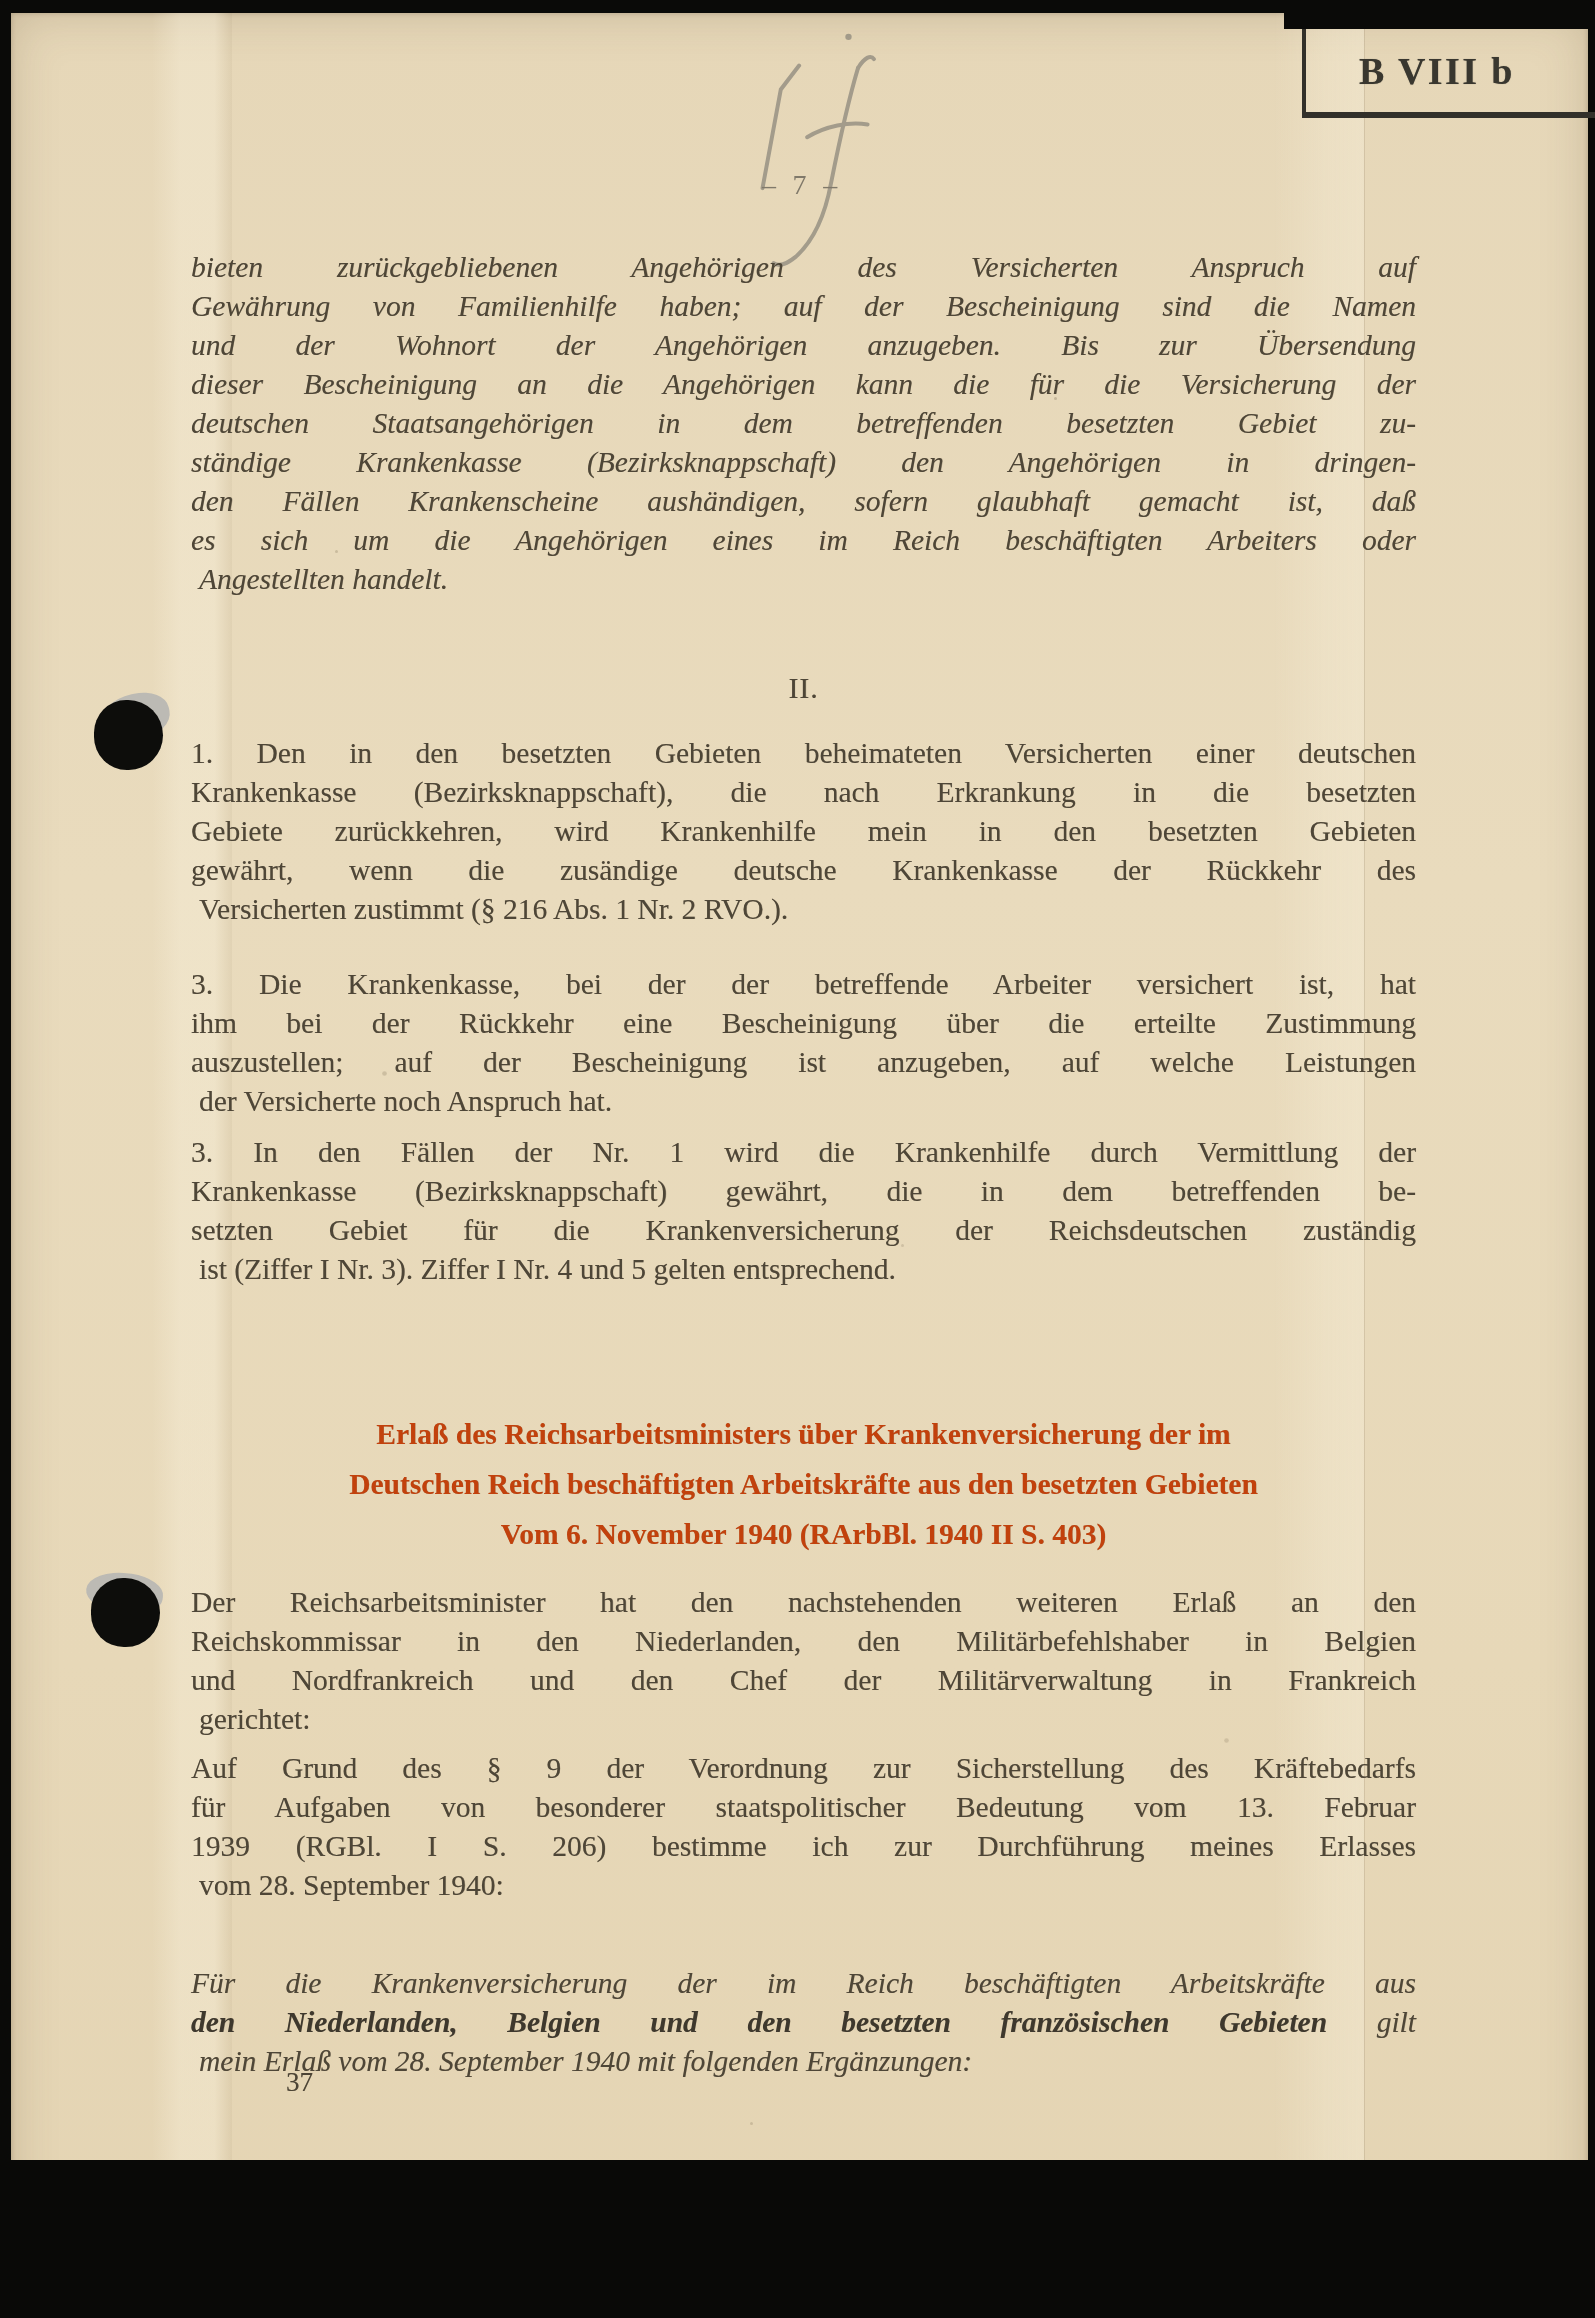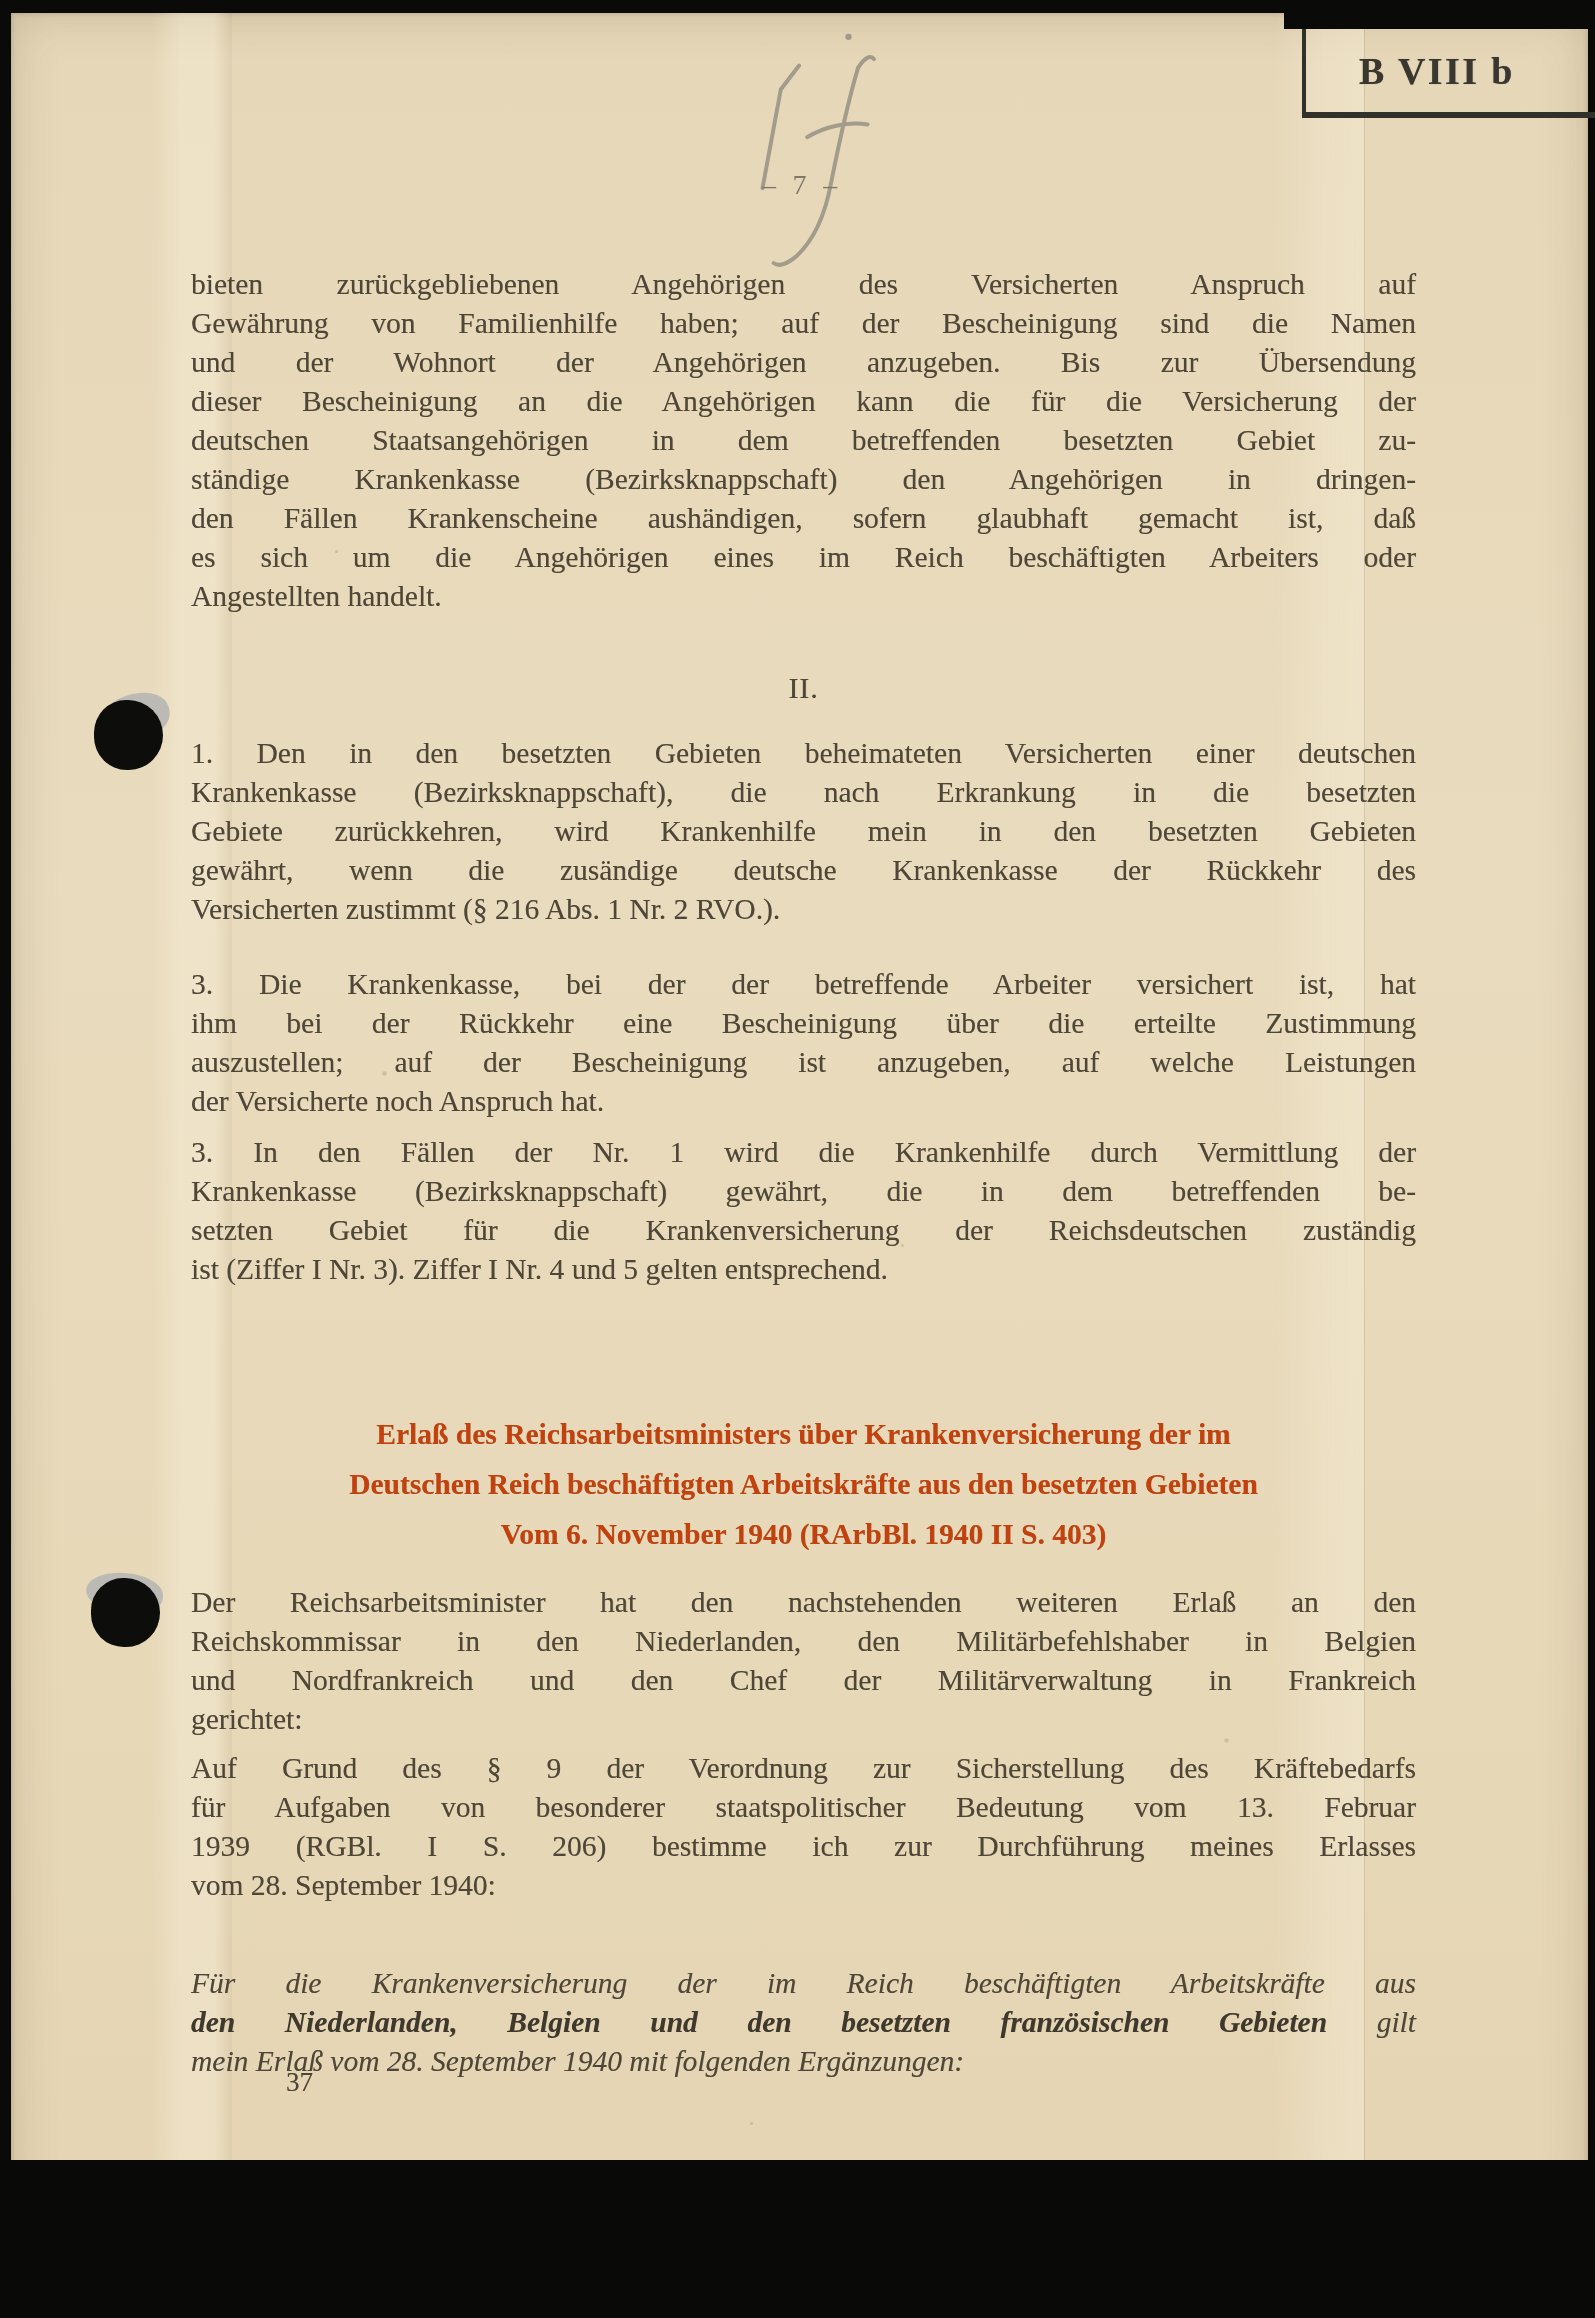--- a/index.html
+++ b/index.html
@@ -21,21 +21,21 @@
          text-shadow:0 0 0.8px rgba(50,48,40,.5);}
   .page-num-top{position:absolute;left:722px;top:169px;width:160px;text-align:center;
          font-size:28px;letter-spacing:4.8px;color:#80796a;}
   .pencil{position:absolute;left:702px;top:24px;}
   .hole{position:absolute;}
   .hole .tear{position:absolute;background:#bcbab4;border-radius:54% 46% 50% 50%;}
   .hole .punch{position:absolute;background:#0d0d0b;border-radius:48% 52% 51% 49%;}
   .textcol{position:absolute;left:191px;width:1225px;color:#4e4637;}
   .ln{font-size:29.5px;line-height:39px;text-align:justify;text-align-last:justify;
       text-shadow:0.3px 0.3px 0.6px rgba(62,52,36,.35);white-space:normal;}
-  .ln.last{text-align-last:left;}
+  .ln.last{text-align-last:left;margin-left:8px;}
   .numeral{font-size:30px;text-align:center;text-align-last:center;letter-spacing:0.8px;}
   .decree .ln{font-weight:bold;font-size:29.5px;line-height:50px;text-align:center;text-align-last:center;color:#c2410c;}
   .b{font-weight:bold;color:#3e382d;}
   .page-num-bottom{position:absolute;left:286px;top:2067px;font-size:27px;color:#4c4435;
       text-shadow:0.3px 0.3px 0.6px rgba(62,52,36,.35);}
   .specks{position:absolute;left:0;top:0;width:3.2px;height:3.2px;border-radius:50%;background:transparent;
       box-shadow:383px 1072px 0 0.8px rgba(95,80,55,.20),1054px 397px 0 0 rgba(95,80,55,.25),
                  606px 1803px 0 0 rgba(95,80,55,.20),1225px 1739px 0 0.8px rgba(100,85,60,.18),
                  335px 550px 0 0 rgba(95,80,55,.22),901px 1244px 0 0 rgba(95,80,55,.18),
                  750px 2122px 0 0 rgba(95,80,55,.20);}
@@ -68,21 +68,21 @@
 
   <div class="hole" style="left:94px;top:700px;width:69px;height:70px;">
     <div class="tear" style="left:6.4px;top:-6.4px;width:70px;height:46px;transform:rotate(-12deg);"></div>
     <div class="punch" style="left:0;top:0;width:69px;height:70px;"></div>
   </div>
   <div class="hole" style="left:91px;top:1578px;width:69px;height:69px;">
     <div class="tear" style="left:-4.8px;top:-4.8px;width:77px;height:41px;transform:rotate(8deg);"></div>
     <div class="punch" style="left:0;top:0;width:69px;height:69px;"></div>
   </div>
 
-  <div class="textcol" style="top:265px;">
+  <div class="textcol" style="top:248px;font-style:italic;">
     <div class="ln">bieten zurückgebliebenen Angehörigen des Versicherten Anspruch auf</div>
     <div class="ln">Gewährung von Familienhilfe haben; auf der Bescheinigung sind die Namen</div>
     <div class="ln">und der Wohnort der Angehörigen anzugeben. Bis zur Übersendung</div>
     <div class="ln">dieser Bescheinigung an die Angehörigen kann die für die Versicherung der</div>
     <div class="ln">deutschen Staatsangehörigen in dem betreffenden besetzten Gebiet zu-</div>
     <div class="ln">ständige Krankenkasse (Bezirksknappschaft) den Angehörigen in dringen-</div>
     <div class="ln">den Fällen Krankenscheine aushändigen, sofern glaubhaft gemacht ist, daß</div>
     <div class="ln">es sich um die Angehörigen eines im Reich beschäftigten Arbeiters oder</div>
     <div class="ln last">Angestellten handelt.</div>
   </div>

